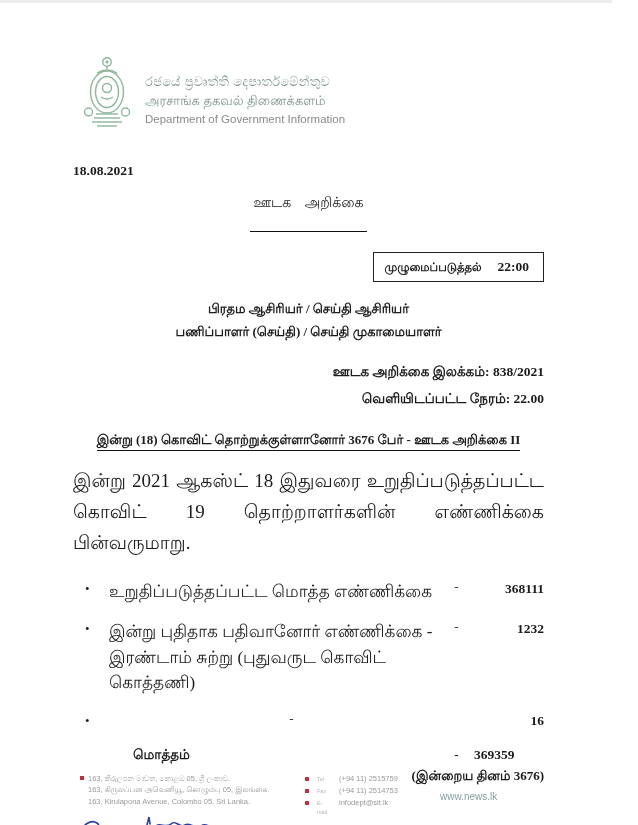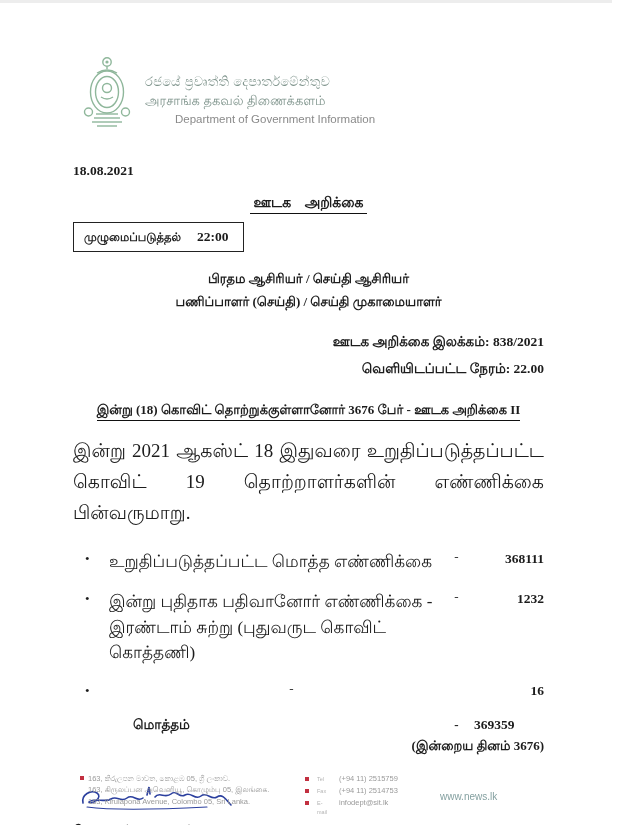--- a/index.html
+++ b/index.html
@@ -14,32 +14,32 @@
     border-top:3px solid #ededed;
   }
   .content { padding:52px 68px 0 73px; }
 
   
   .letterhead { display:flex; align-items:flex-start; gap:14px; }
   .emblem { flex:0 0 auto; margin-left:10px; }
   .dept-block { padding-top:18px; font-family:"Liberation Sans","DejaVu Sans",sans-serif; }
   .dept-sinhala { font-size:13px; color:#7f948c; letter-spacing:.3px; line-height:1.45; }
   .dept-tamil   { font-size:13px; color:#7f948c; line-height:1.45; }
-  .dept-english { font-size:11.5px; color:#8a8a8a; line-height:1.5;margin-left:30px; }
+  .dept-english { font-size:11.5px; color:#8a8a8a; line-height:1.5; }
 
   
   .date-line { margin-top:26px; font-size:13.5px; font-weight:bold; }
   .doc-title-row { text-align:center; margin-top:14px; }
   .doc-title {
-    display:inline-block; font-size:14px; font-weight:bold; word-spacing:10px;
-    border-bottom:1.6px solid #111; padding:0 4px 1px 4px;
-  }
-
-  
-  .box-row { display:flex; justify-content:flex-start; margin-top:8px; }
+    display:inline-block; font-size:14px; font-weight:normal; word-spacing:10px;
+    border-bottom:1.6px solid #111; padding:0 4px 19px 4px;
+  }
+
+  
+  .box-row { display:flex; justify-content:flex-end; margin-top:20px; }
   .completion-box {
     border:1.2px solid #222; padding:6px 14px 6px 10px;
     display:flex; align-items:baseline; gap:16px; min-width:148px;
   }
   .completion-box .lbl { font-size:11.5px; font-weight:bold; }
   .completion-box .tm  { font-size:13.5px; font-weight:bold; }
 
   .recipients { margin-top:16px; }
   .recipients div { font-size:13px; font-weight:bold; line-height:1.75;text-align:center; }
 

